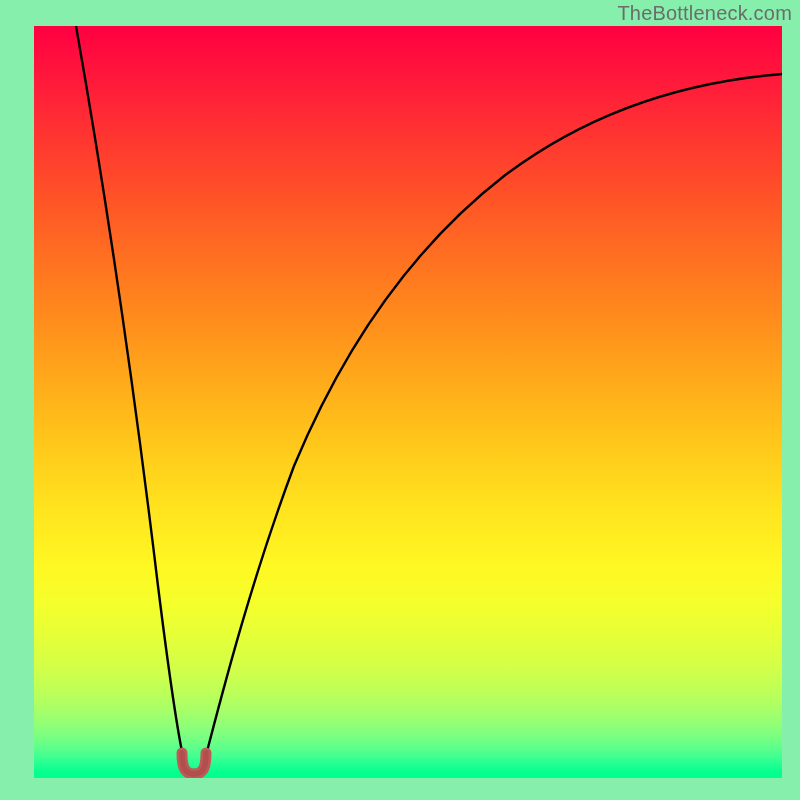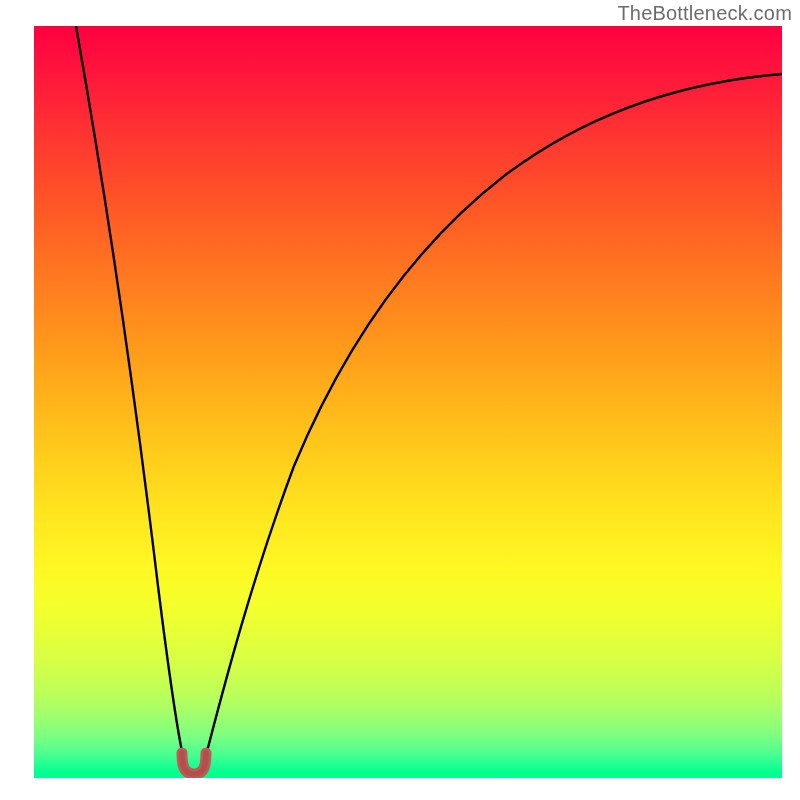--- a/index.html
+++ b/index.html
@@ -9,21 +9,21 @@
     height: 800px;
     background: #000;
     overflow: hidden;
   }
   .frame {
     position: absolute;
     left: 0;
     top: 0;
     width: 800px;
     height: 800px;
-    background: #ffffff;
+    background: #86efac;
   }
   .plot {
     position: absolute;
     left: 34px;
     top: 26px;
     width: 748px;
     height: 752px;
     overflow: hidden;
   }
   .gradient {

